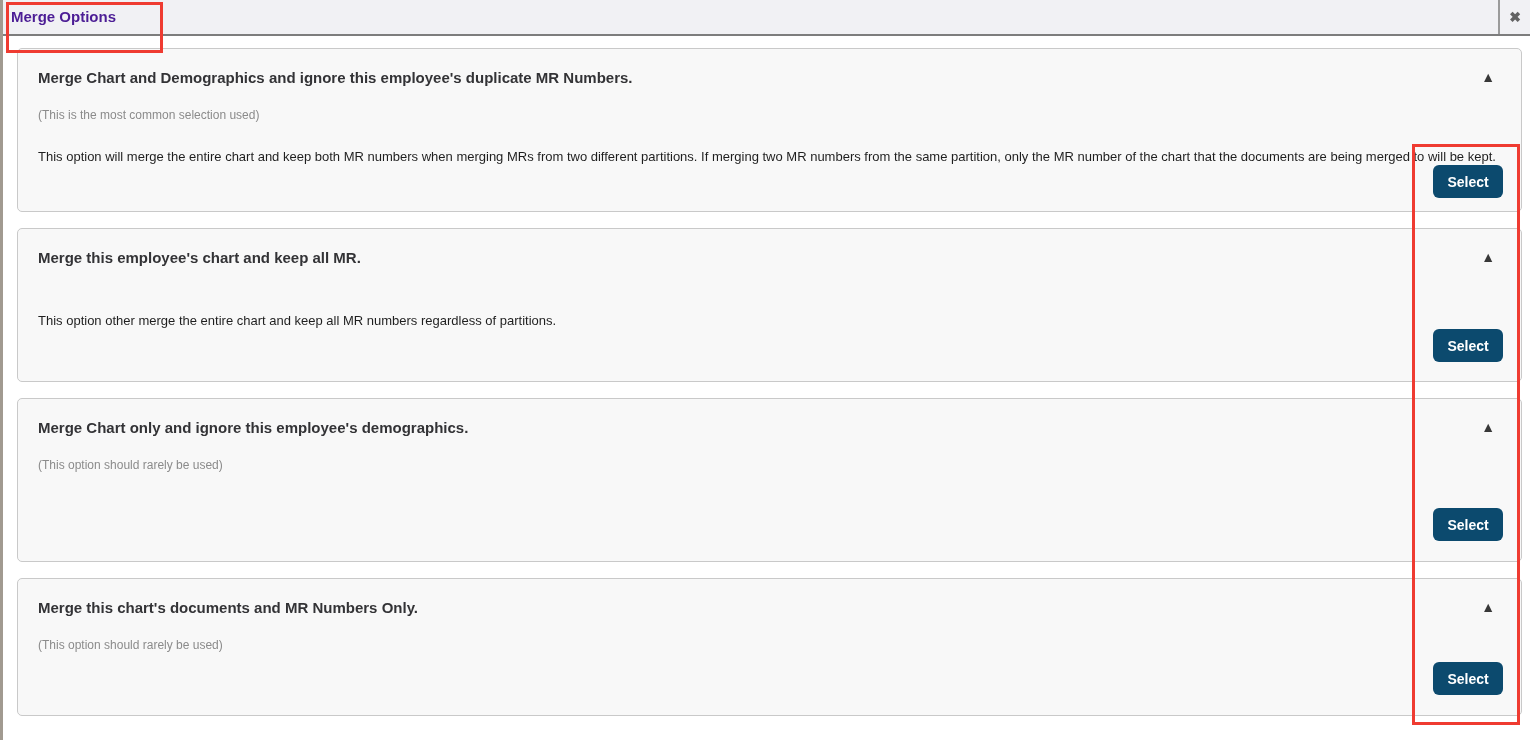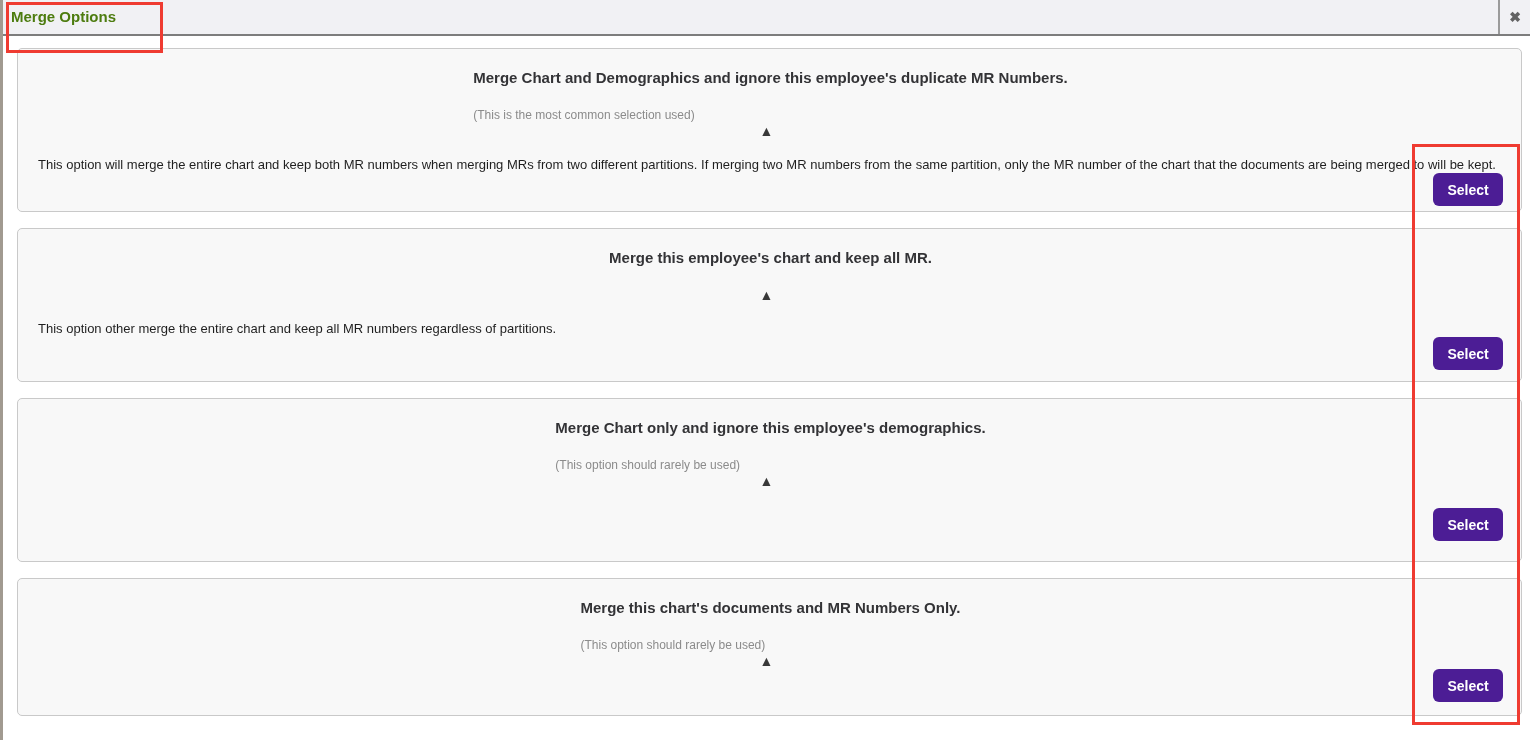--- a/index.html
+++ b/index.html
@@ -22,21 +22,21 @@
     background: #f1f1f4;
     border-bottom: 2px solid #7d7d7d;
   }
   .titlebar .title {
     position: absolute;
     left: 8px;
     top: 0;
     line-height: 34px;
     font-size: 15px;
     font-weight: bold;
-    color: #4d7c0f;
+    color: #4c1d95;
   }
   .close-box {
     position: absolute;
     right: 0;
     top: 0;
     width: 32px;
     height: 34px;
     border-left: 2px solid #9b9b9b;
     display: flex;
     align-items: center;
@@ -63,22 +63,21 @@
     display: flex;
     flex-direction: column;
   }
   .card.h-tall { height: 164px; }
   .card.h-short { height: 154px; }
   .card.h-last { height: 138px; }
 
   .card-head {
     display: flex;
     justify-content: space-between;
-    align-items: center;
-    flex-direction: column;
+    align-items: flex-start;
   }
   .head-text { flex: 1; }
   .card-title {
     font-size: 15px;
     font-weight: bold;
     color: #333336;
     line-height: 18px;
   }
   .card-subtitle {
     font-size: 12px;
@@ -87,35 +86,35 @@
     margin-top: 20px;
   }
   .collapse-arrow {
     font-size: 14px;
     color: #383838;
     margin-right: 8px;
     cursor: pointer;
     flex: none;
   }
   .card-desc {
-    margin-top: 18px;
+    margin-top: 26px;
     font-size: 13px;
     color: #1f1f1f;
     line-height: 16px;
   }
   .btn-row {
     margin-top: auto;
     display: flex;
     justify-content: flex-end;
   }
   .select-btn {
     min-width: 70px;
     height: 33px;
     padding: 0 14px;
-    background: #4c1d95;
+    background: #0c4a6e;
     color: #ffffff;
     font-family: "Liberation Sans", sans-serif;
     font-size: 14px;
     font-weight: bold;
     border: none;
     border-radius: 6px;
     cursor: pointer;
   }
 
   

